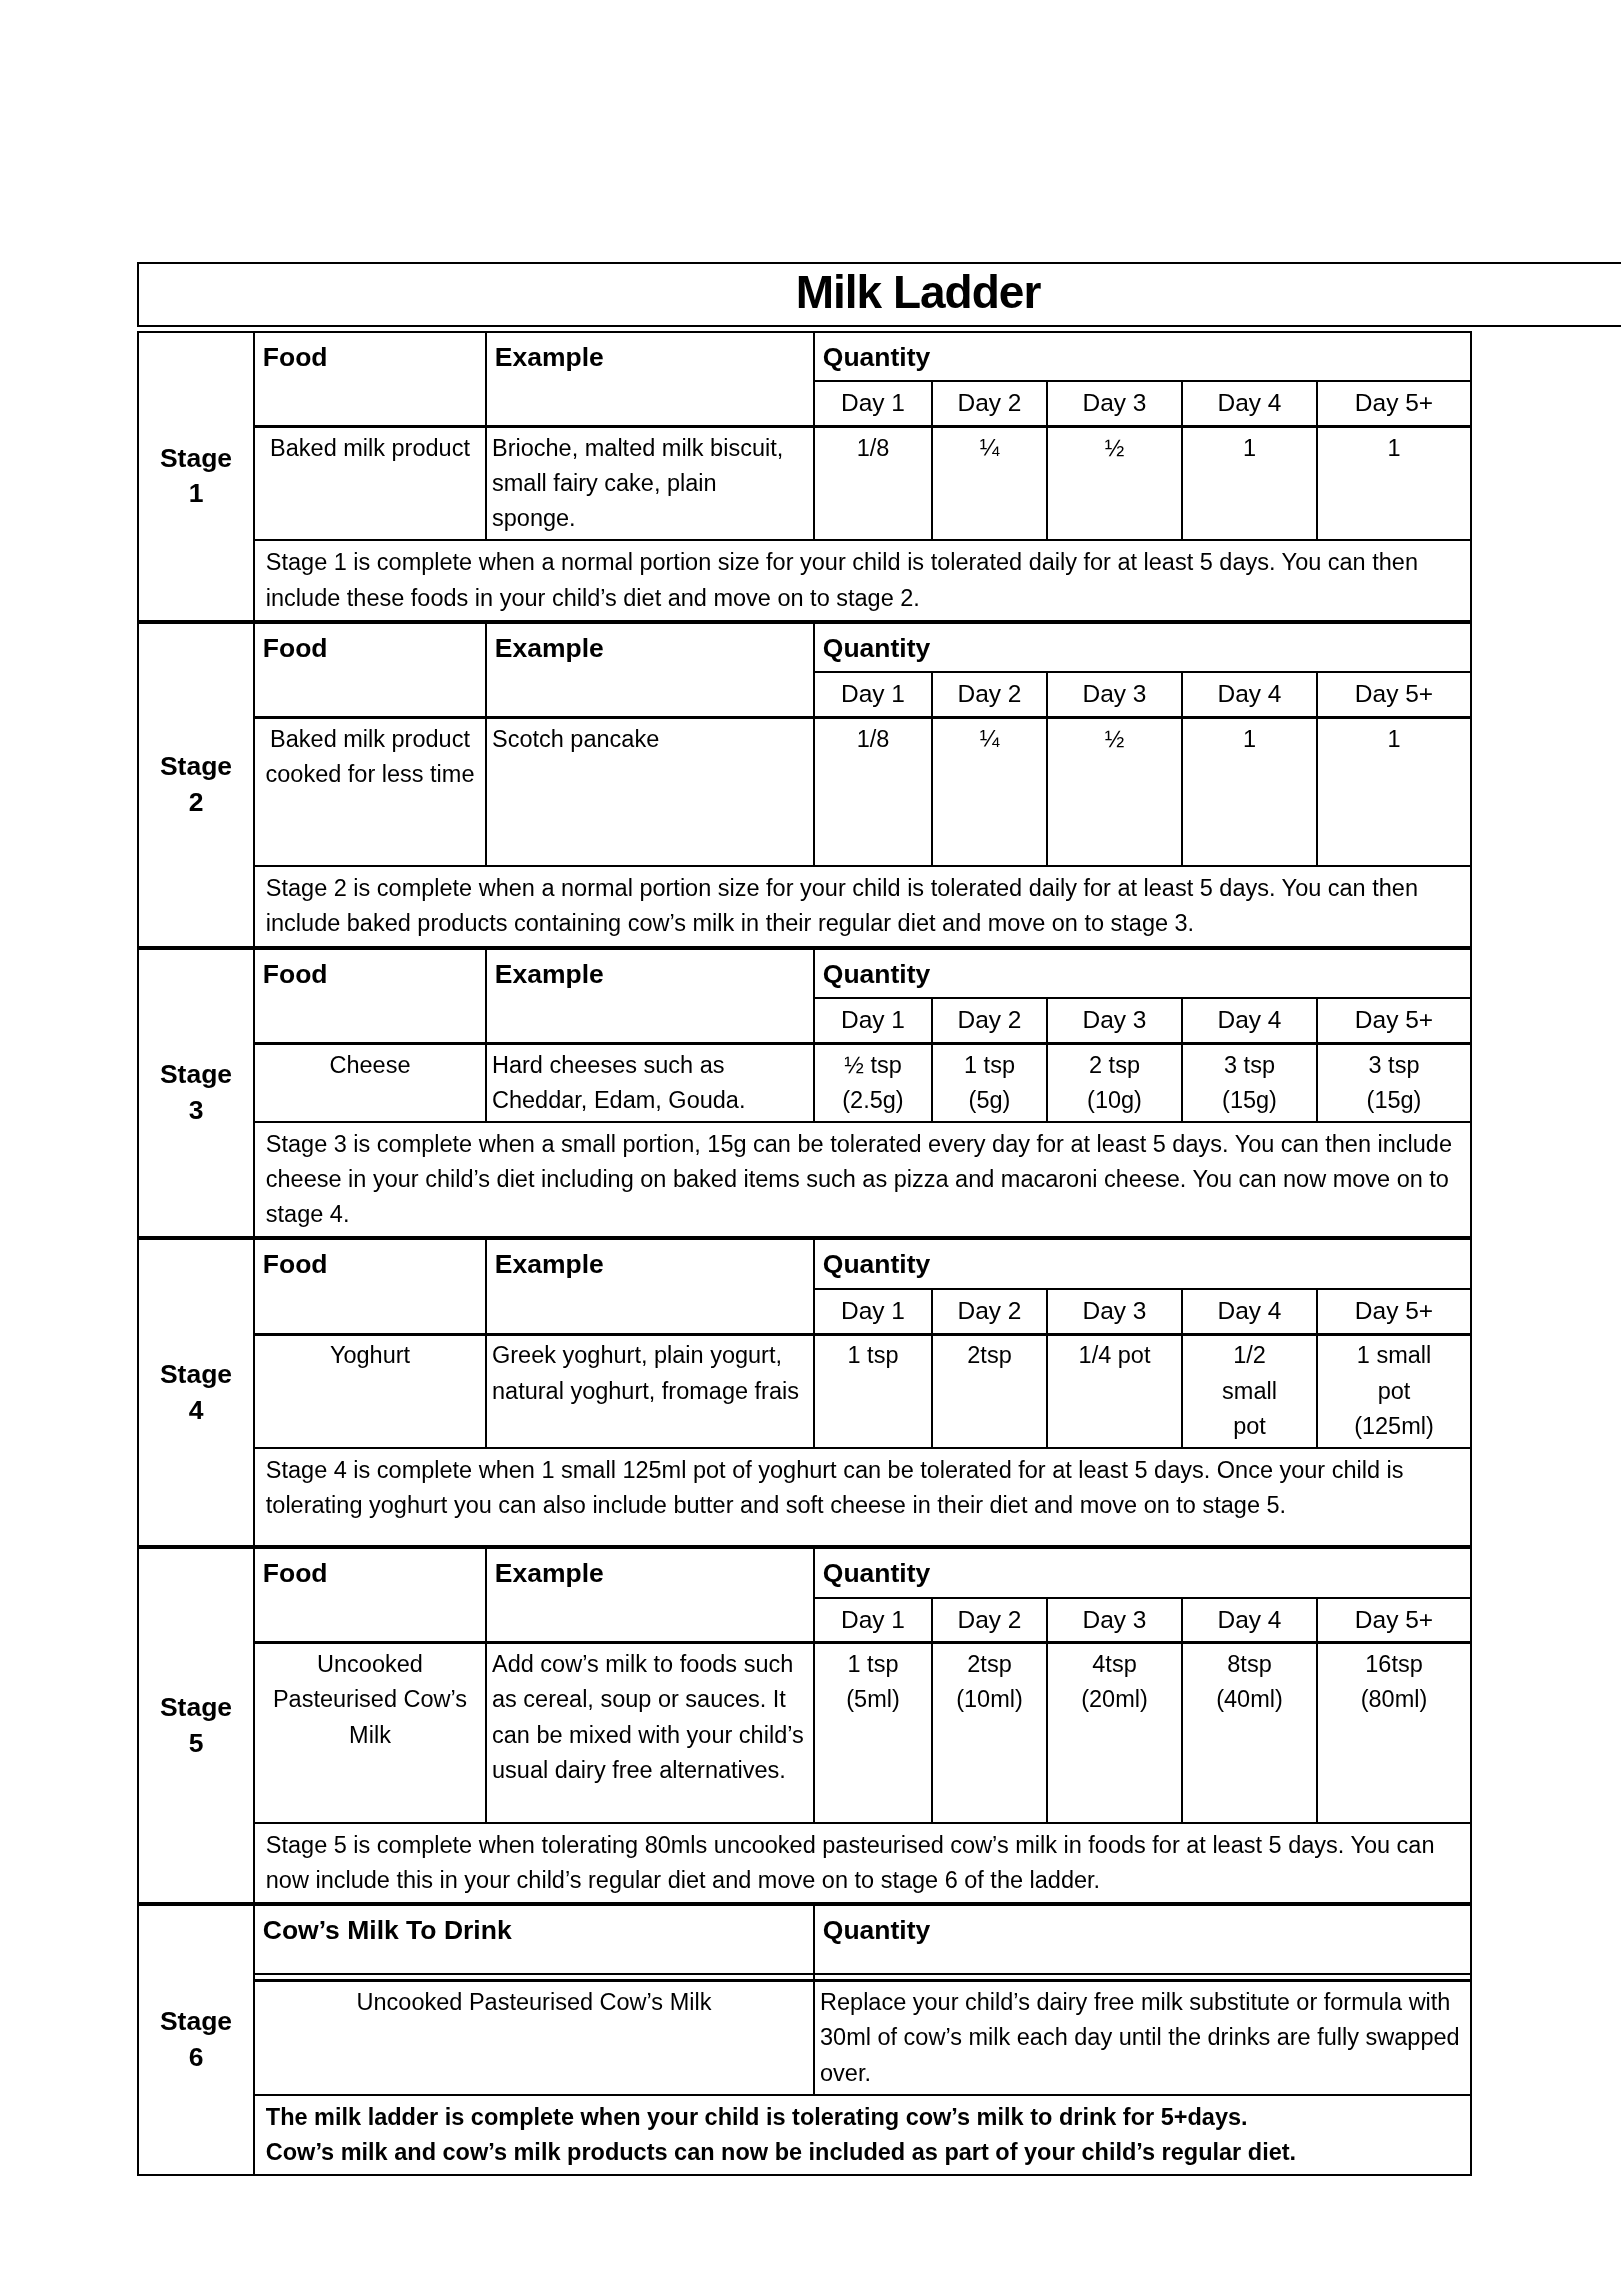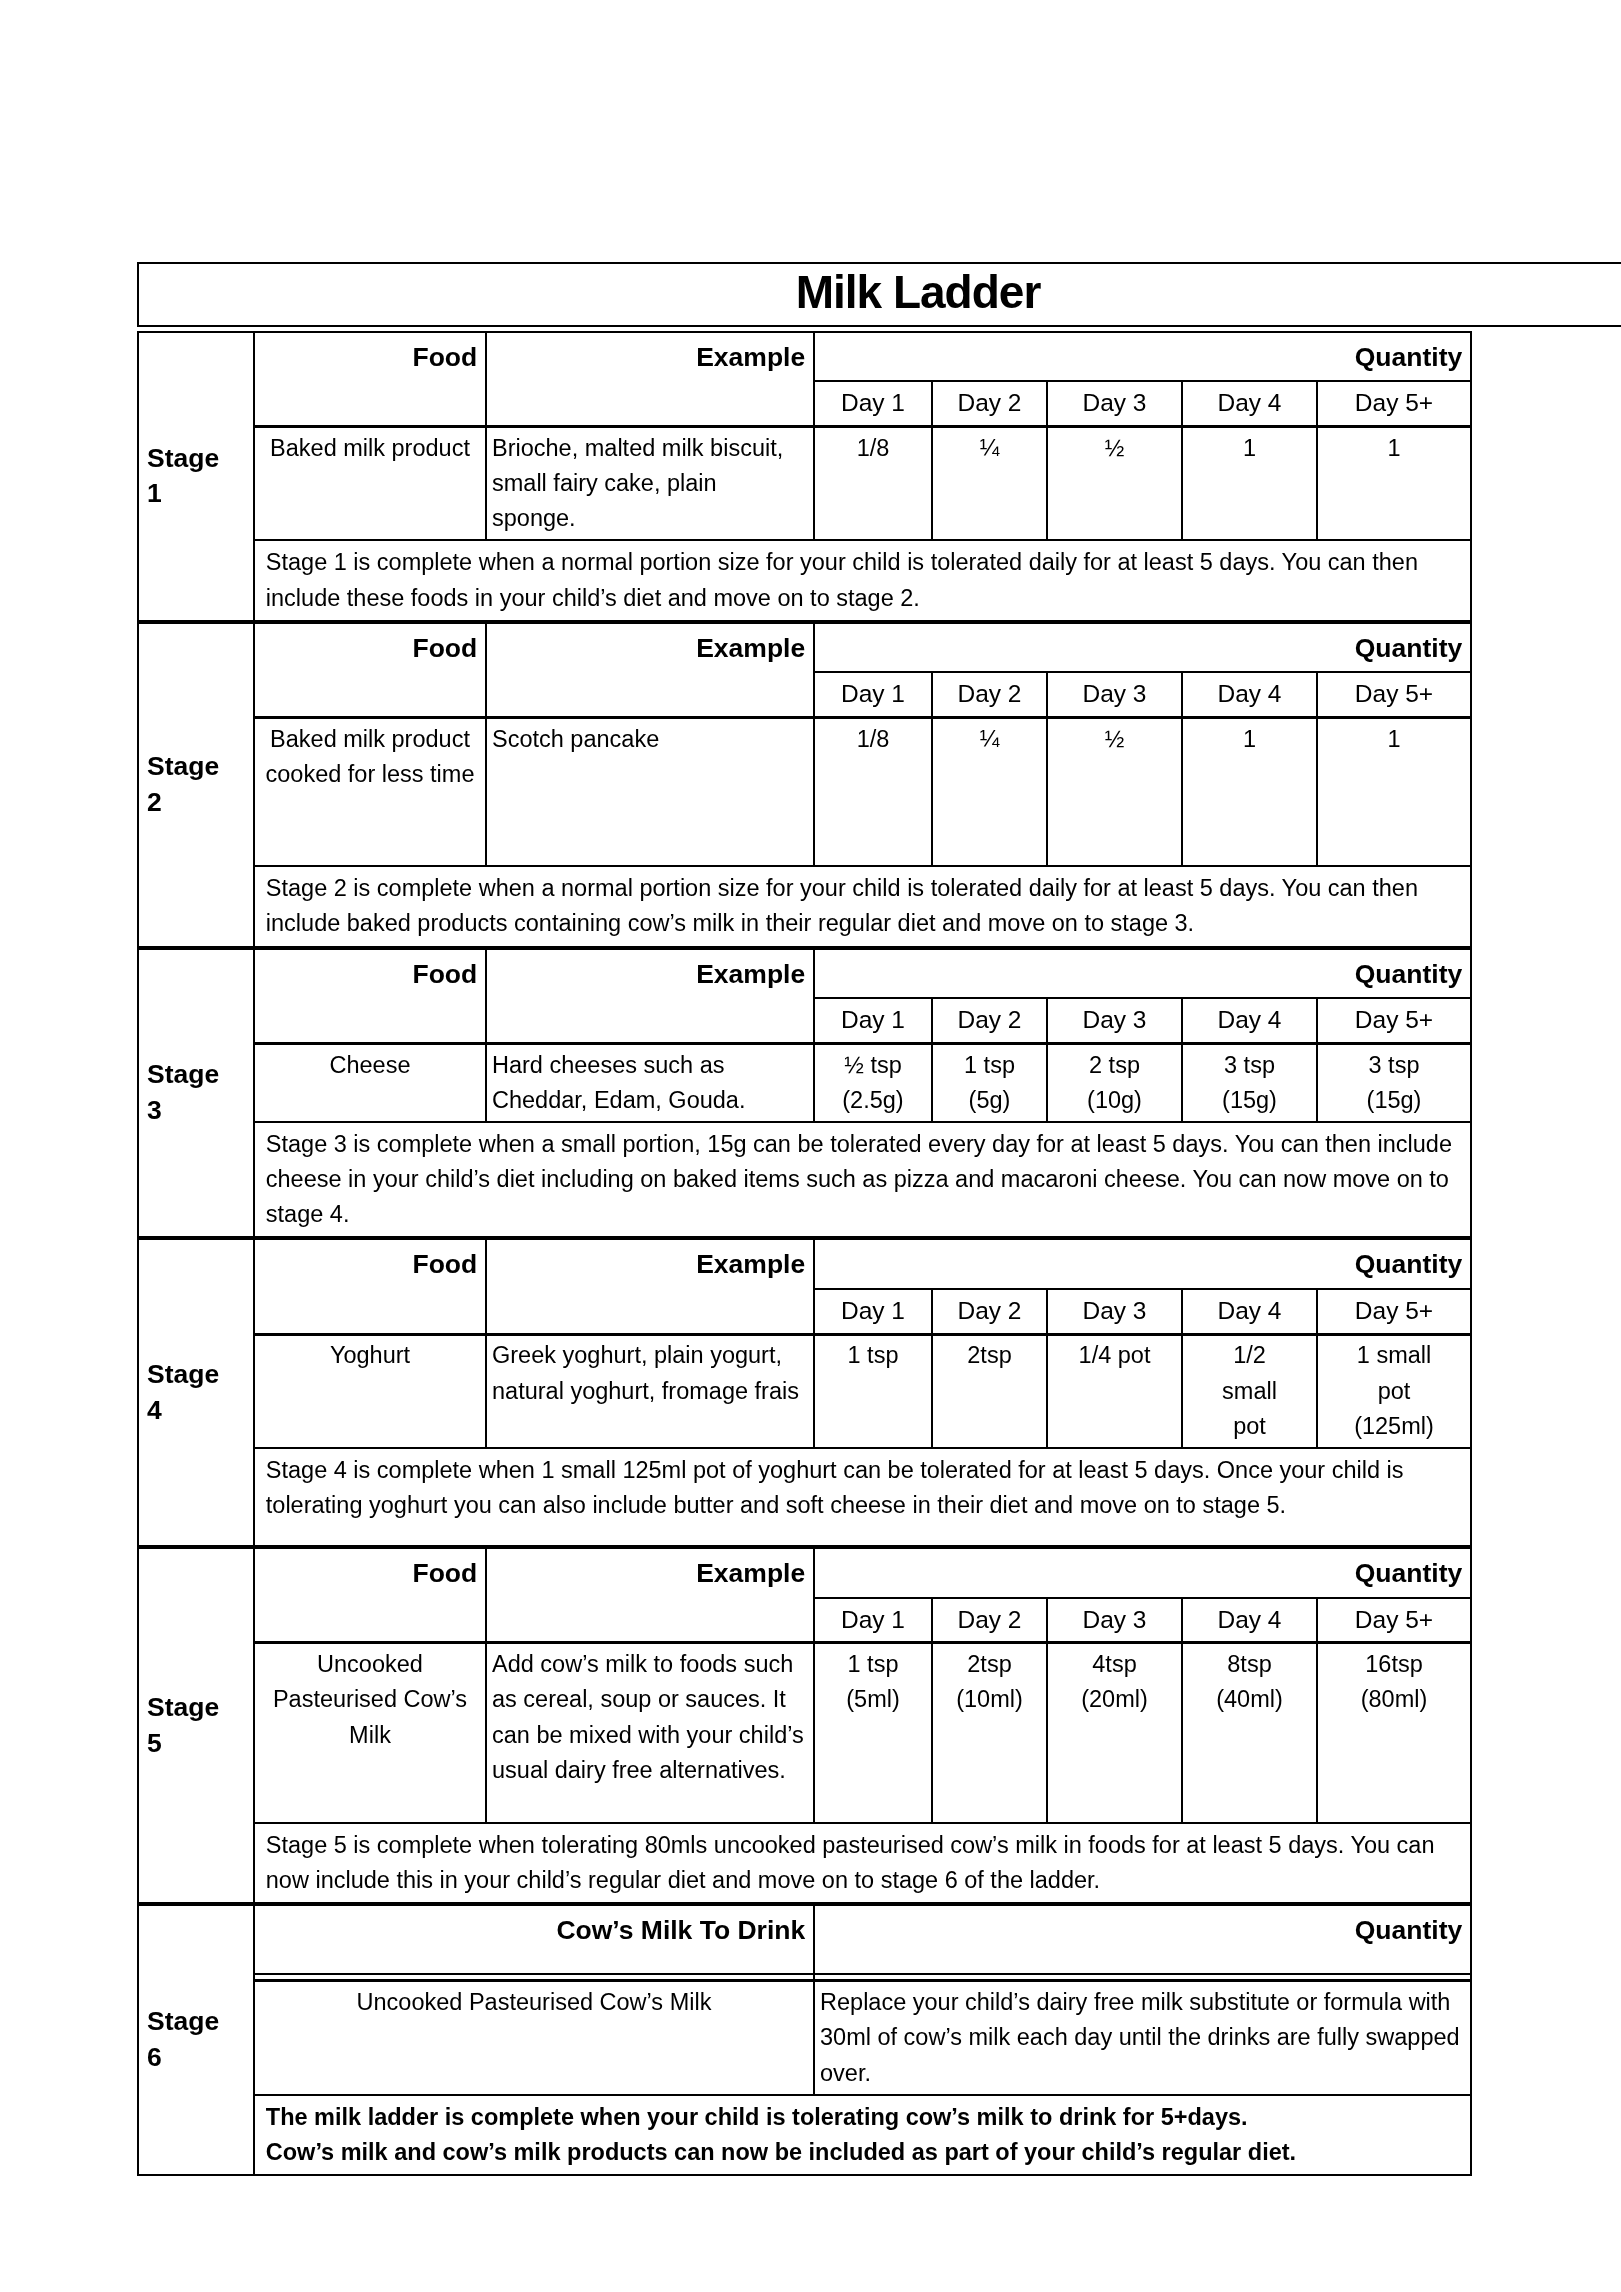--- a/index.html
+++ b/index.html
@@ -41,28 +41,29 @@
   td, th {
     border: 2px solid #000;
     padding: 2.9px 7.8px;
     vertical-align: top;
     font-size: 23.5px;
     line-height: 1.5;
     font-weight: normal;
     overflow: hidden;
   }
 
-  th.h { font-size: 26.5px; font-weight: bold; text-align: right; padding-top: 4.9px; }
+  th.h { font-size: 26.5px; font-weight: bold; text-align: left; padding-top: 4.9px; }
   th.dh { font-size: 24.5px; font-weight: normal; text-align: center; }
 
   td.stage {
     vertical-align: middle;
+    text-align: center;
     font-size: 26.5px; font-weight: bold;
     line-height: 1.35;
-    padding: 0 8px;
+    padding: 0 2px;
   }
   td.food { text-align: center; }
   td.ex   { text-align: left; padding-left: 5px; }
   td.q    { text-align: center; white-space: pre-line; padding: 2.9px 2.9px; }
   td.note { text-align: left; padding: 3.9px 10.8px; }
   td.noteb { font-weight: bold; }
 
   tr.r-head { height: 39px; }
   tr.r-days { height: 39px; }
   tr.r-data td { border-top: 3.9px solid #000; }

